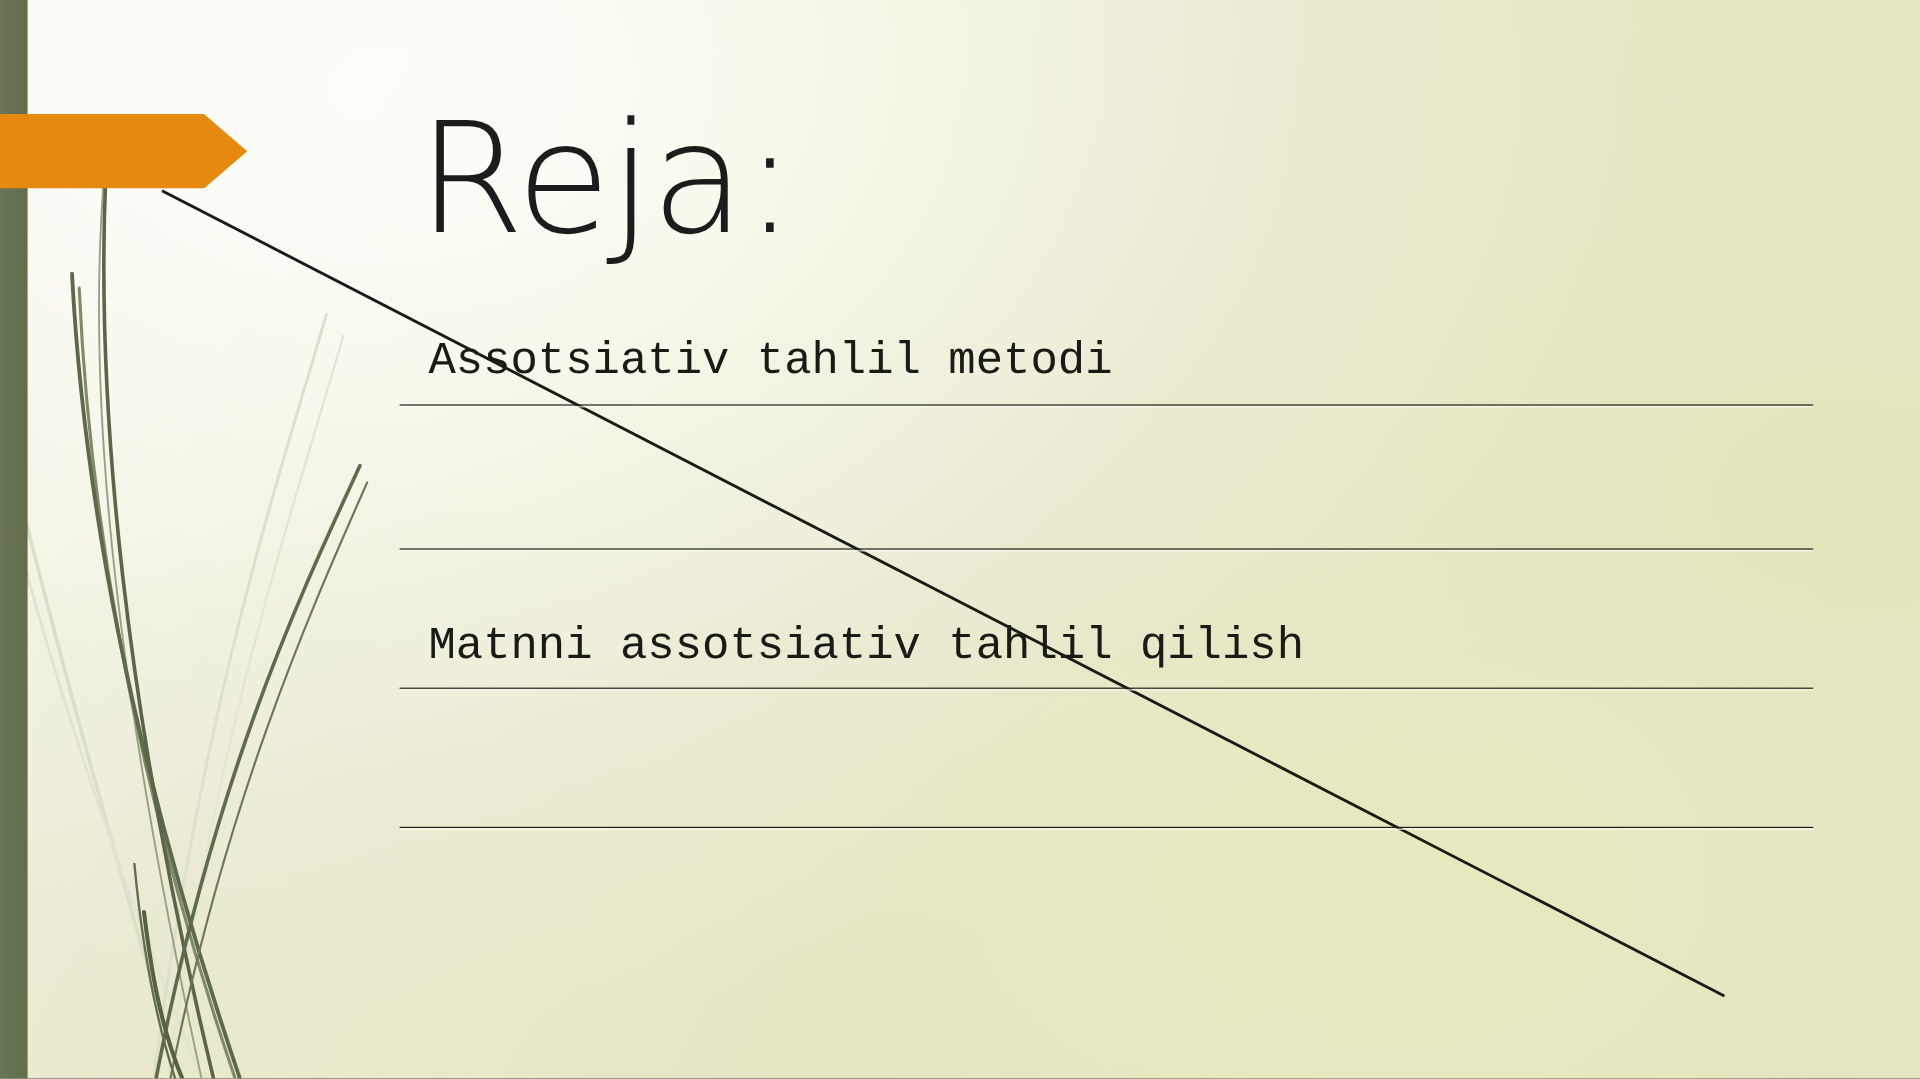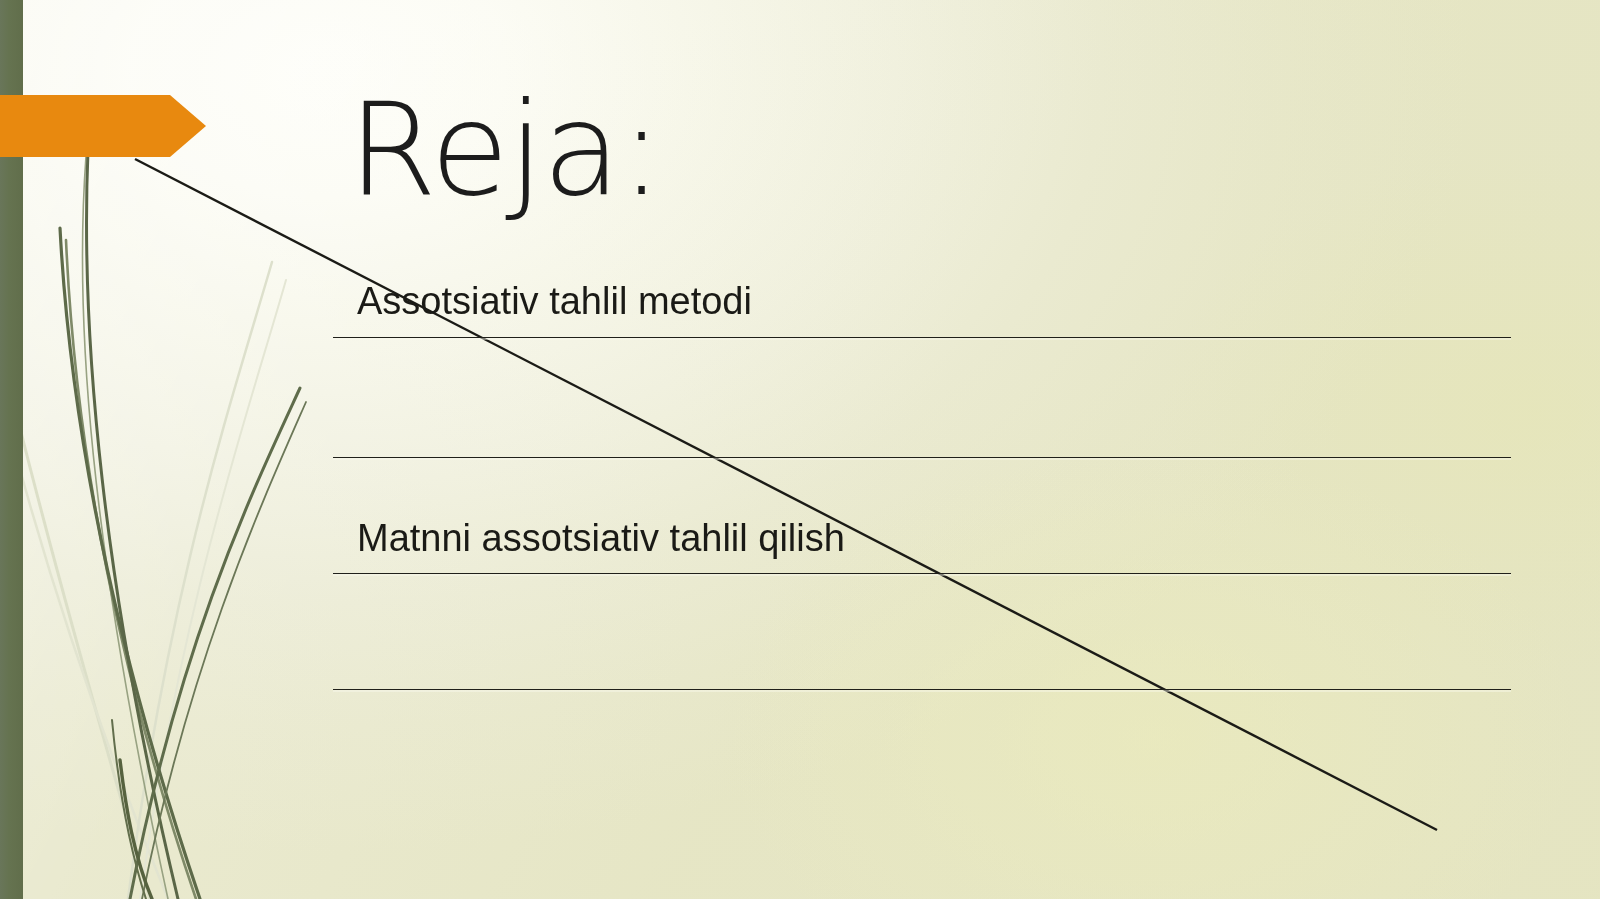--- a/index.html
+++ b/index.html
@@ -99,21 +99,21 @@
   .body-block {
     position: absolute;
     left: 333px;
     top: 276px;
     width: 1178px;
   }
   .rule-row {
     position: relative;
   }
   .rule-text {
-    font-family: Liberation Sans, sans-serif;
+    font-family: Liberation Mono, monospace;
     font-size: 38px;
     color: #1a1a16;
     padding-left: 24px;
     white-space: nowrap;
   }
   .rule-line {
     position: absolute;
     left: 0;
     width: 1178px;
     height: 0;

